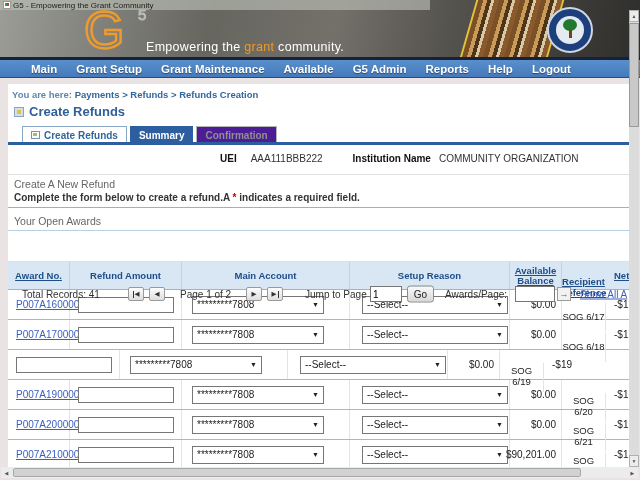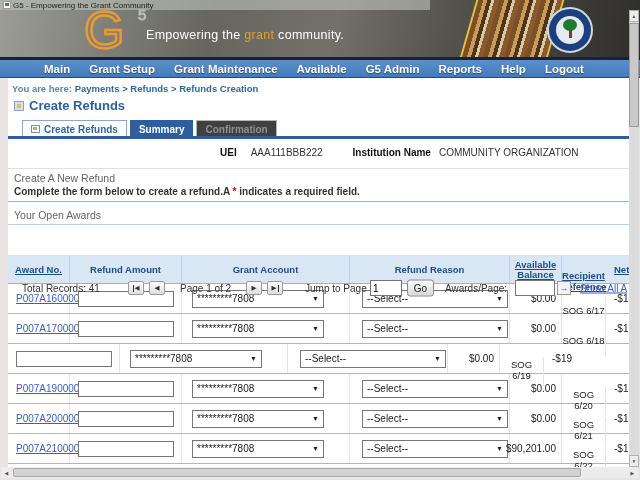--- a/index.html
+++ b/index.html
@@ -11,53 +11,53 @@
     background:linear-gradient(100deg,#9d9d97 0%,#83837d 15%,#66665f 33%,#74706a 52%,#55534e 70%,#3e3c39 88%,#2e2e2c 100%); }
   .alt-strip { position:absolute; left:0; top:0; width:430px; height:10px; display:flex; align-items:center;
     background:rgba(186,190,180,.65); font-size:8px; color:#1c1c1c; white-space:nowrap; }
   .alt-item { display:flex; align-items:center; margin-left:3px; }
   .broken-img { width:8px; height:8px; background:#fff; border:1px solid #9a9a9a; margin-right:2px; position:relative; }
   .broken-img::after { content:""; position:absolute; left:1px; top:1px; width:4px; height:3px;
     background:linear-gradient(90deg,#3a9a3a 50%,#c04040 50%); }
   .g-logo { position:absolute; left:84px; top:8px; color:transparent; -webkit-text-stroke:2.5px #ef9a2d;
     font-size:52px; line-height:44px; font-weight:normal; }
   .g-five { position:absolute; left:138px; top:6px; color:#c9c9c9; -webkit-text-stroke:1px #b9b9b9; font-size:15px; }
-  .tagline { position:absolute; left:146px; top:28px; font-size:12.5px; color:#fff; letter-spacing:.3px; }
+  .tagline { position:absolute; left:146px; top:40px; font-size:12.5px; color:#fff; letter-spacing:.3px; }
   .tagline .accent { color:#ef9a2d; }
   .bookshelf { position:absolute; left:468px; top:-4px; width:88px; height:66px; transform:skewX(-16deg);
     background:repeating-linear-gradient(90deg,#7a5026 0 5px,#c99a58 5px 9px,#4e3418 9px 13px,#d9c8a4 13px 16px,#8a5a2e 16px 21px);
     border-left:2px solid #e7c13a; border-right:2px solid #e7c13a; }
   .seal { position:absolute; left:547px; top:7px; width:46px; height:46px; border-radius:50%;
     background:#1d3f7c; border:2px solid #ccd6e4; display:flex; align-items:center; justify-content:center; }
   .seal-inner { width:28px; height:28px; border-radius:50%; background:#e3eaf2; position:relative; }
   .seal-tree { position:absolute; left:7px; top:3px; width:14px; height:12px; border-radius:50%; background:#1f7a2d; }
   .seal-trunk { position:absolute; left:13px; top:14px; width:3px; height:8px; background:#6d4318; }
 
   
   .navbar { position:absolute; left:0; top:57px; width:640px; height:21px;
     background:linear-gradient(#5a8fcb,#447abc); border-top:3px solid #16213c; border-bottom:1px solid #2a4a7a;
-    display:flex; align-items:center; padding-left:44px; gap:19px; }
+    display:flex; align-items:center; padding-left:31px; gap:19px; }
   .nav-item { color:#fff; font-weight:bold; font-size:11.5px; text-shadow:0 1px 1px rgba(0,0,0,.45); cursor:pointer; white-space:nowrap; }
 
   
-  .content { position:absolute; left:8px; top:78px; width:621px; height:389px; background:#fff; overflow:hidden; }
+  .content { position:absolute; left:8px; top:84px; width:621px; height:389px; background:#fff; overflow:hidden; }
   .crumb { position:absolute; left:4px; top:5px; font-size:9.5px; font-weight:bold; }
   .crumb .lbl { color:#5f86ab; }
   .crumb .path { color:#33679b; }
   .page-title { position:absolute; left:6px; top:20px; display:flex; align-items:center; gap:5px; }
   .pt-icon { width:10px; height:10px; border:1px solid #8aa4c4; background:#cfe0ef; position:relative; }
   .pt-icon::after { content:""; position:absolute; left:2px; top:2px; width:4px; height:4px; background:#e7c13a; }
   .page-title .txt { font-size:13px; font-weight:bold; color:#2f6099; }
 
   .tabs { position:absolute; left:14px; top:41px; display:flex; align-items:flex-end; gap:3px; height:18px; }
   .tab { height:17px; display:flex; align-items:center; padding:0 8px; font-size:10px; font-weight:bold;
     border:1px solid #8aa8c8; border-bottom:none; cursor:pointer; white-space:nowrap; }
   .tab.active { background:#fff; color:#33679b; gap:4px; }
   .tab.blue { background:#2d5fa0; color:#fff; border-color:#2d5fa0; }
-  .tab.disabled { background:#404040; color:#909090; border-color:#b5b5b5; }
+  .tab.disabled { background:#4c1d95; color:#909090; border-color:#b5b5b5; }
   .tab-icon { width:9px; height:8px; border:1px solid #7a93b5; background:#fff; position:relative; }
   .tab-icon::after { content:""; position:absolute; left:1px; top:1px; width:4px; height:3px; background:#9ec26a; }
   .tab-underline { position:absolute; left:0; top:58px; width:621px; height:3px; background:#2d5fa0; }
 
   .id-row { position:absolute; left:212px; top:69px; display:flex; align-items:center; font-size:10px; white-space:nowrap; }
   .id-row .b { font-weight:bold; color:#111; }
   .id-row .v { color:#333; }
   .sep-gray { position:absolute; left:0; top:90px; width:621px; height:1px; background:#e0e0e0; }
   .sec-head { position:absolute; left:6px; font-size:10.5px; color:#666; }
   .instructions { position:absolute; left:6px; top:108px; font-size:10px; font-weight:bold; color:#333; }
@@ -223,22 +223,22 @@
         <input class="pg-input" style="left: 507px; width: 40px;" value="">
         <span class="pp-btn" style="left:549px">
             <span>→</span>
           </span>
         <span class="showall" style="left:572px">Show All A</span>
       </div>
 
       <div class="t-head">
         <div class="th c-award sortable">Award No.</div>
         <div class="th c-amount">Refund Amount</div>
-        <div class="th c-bank">Grant Account</div>
-        <div class="th c-reason">Refund Reason</div>
+        <div class="th c-bank">Main Account</div>
+        <div class="th c-reason">Setup Reason</div>
         <div class="th c-balance sortable">Available Balance</div>
         <div class="th c-ref sortable">Recipient Reference</div>
         <div class="th c-net sortable">Net</div>
       </div>
 
       <div class="t-body">
 
           <div class="t-row">
             <div class="cell c-award">
               <a class="award-link">P007A160000</a>

